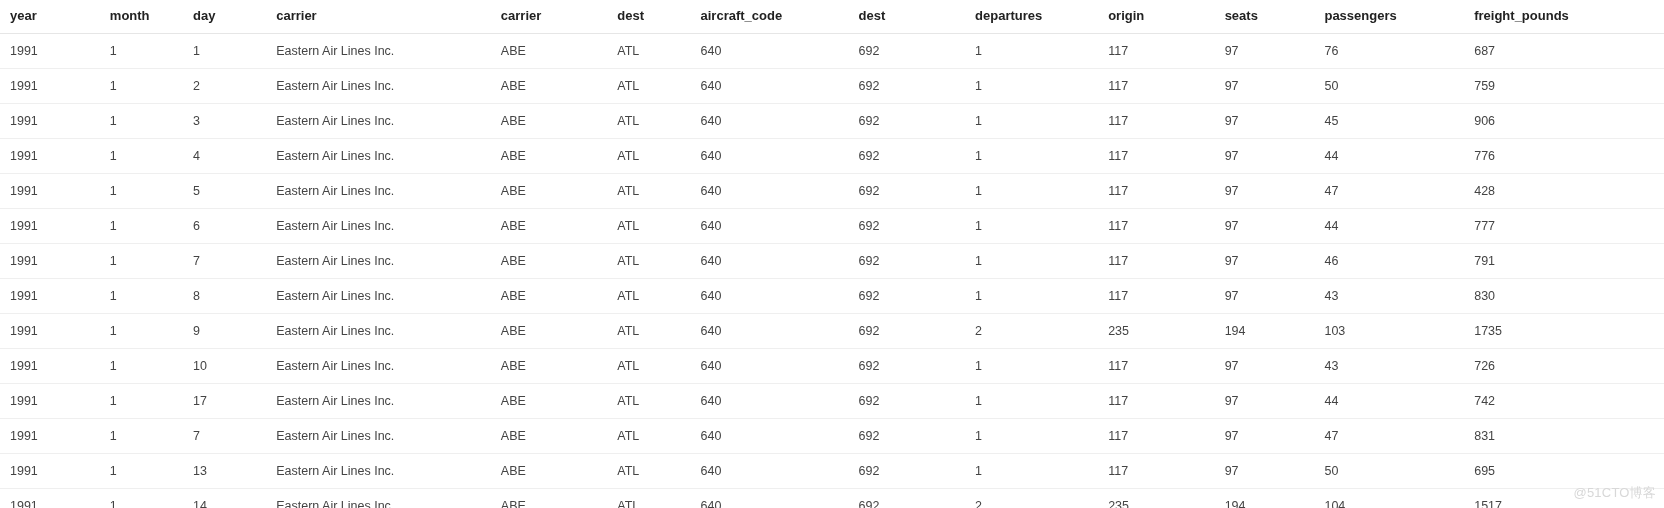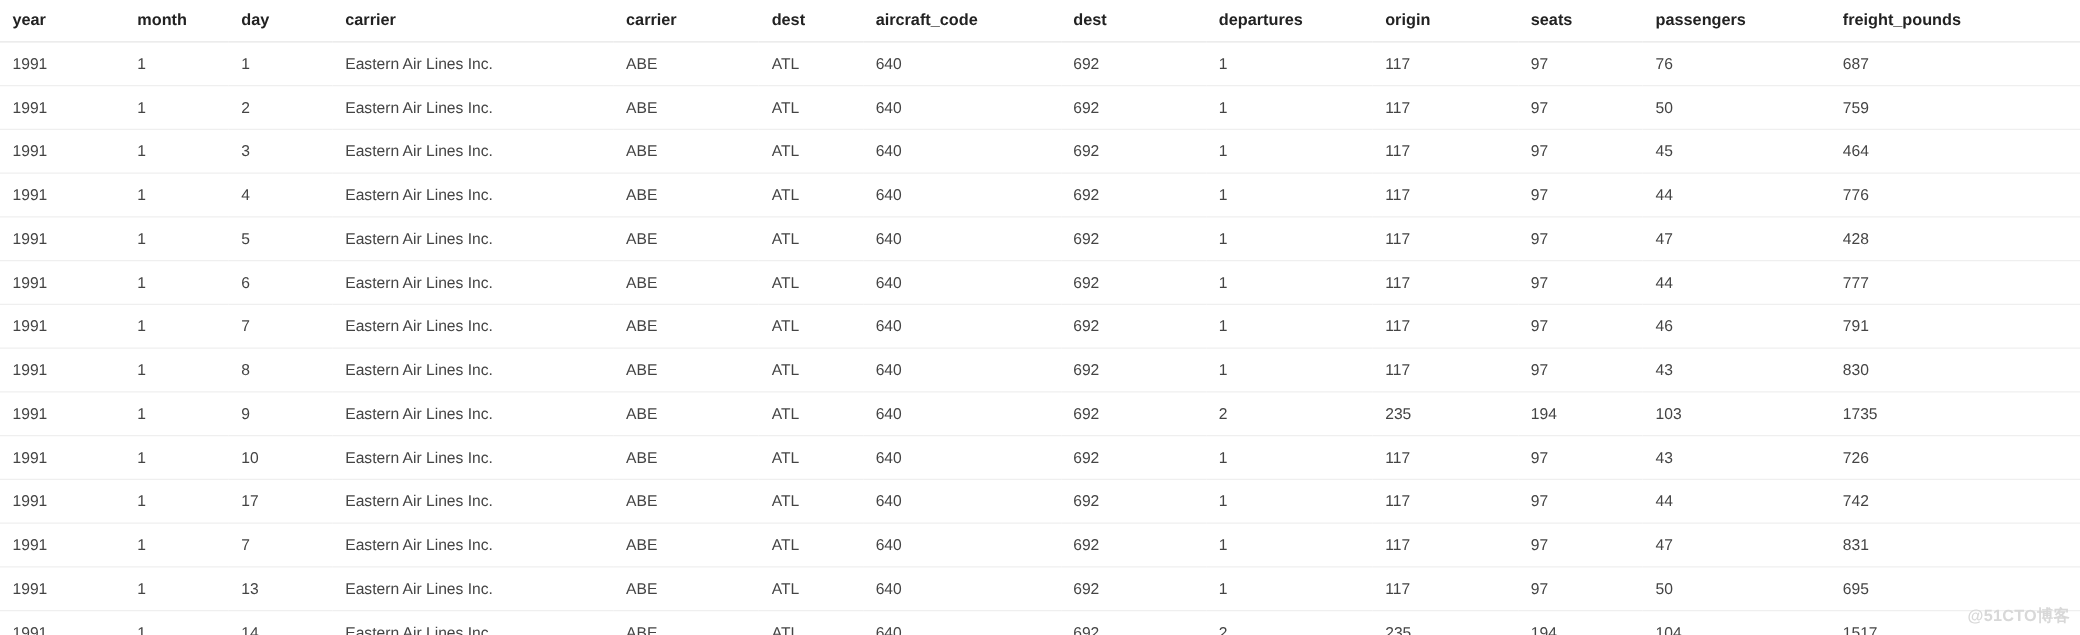--- a/index.html
+++ b/index.html
@@ -38,21 +38,21 @@
       border-bottom: 1px solid #efefef;
       font-size: 12.5px;
       white-space: nowrap;
     }
     .watermark {
       position: absolute;
       right: 8px;
       bottom: 6px;
       font-size: 13px;
       color: #d8d8d8;
-      font-weight: 700;
+      font-weight: 400;
       letter-spacing: 0.2px;
       pointer-events: none;
     }
     
     col.c-year      { width: 6%; }
     col.c-month     { width: 5%; }
     col.c-day       { width: 5%; }
     col.c-carrier   { width: 13.5%; }
     col.c-origin    { width: 7%; }
     col.c-dest      { width: 5%; }
@@ -137,21 +137,21 @@
         <td>3</td>
         <td>Eastern Air Lines Inc.</td>
         <td>ABE</td>
         <td>ATL</td>
         <td>640</td>
         <td>692</td>
         <td>1</td>
         <td>117</td>
         <td>97</td>
         <td>45</td>
-        <td>464</td>
+        <td>906</td>
       </tr>
       <tr>
         <td>1991</td>
         <td>1</td>
         <td>4</td>
         <td>Eastern Air Lines Inc.</td>
         <td>ABE</td>
         <td>ATL</td>
         <td>640</td>
         <td>692</td>

